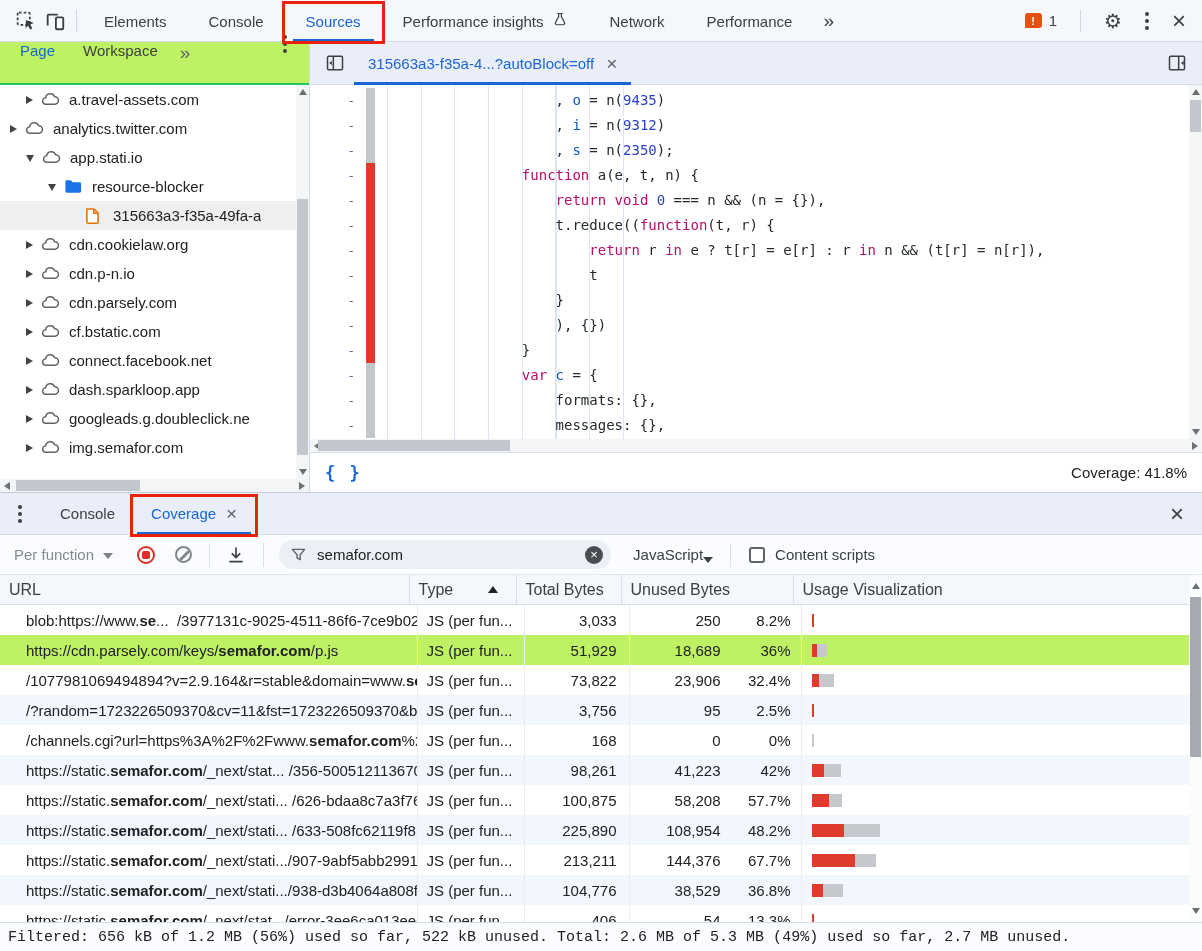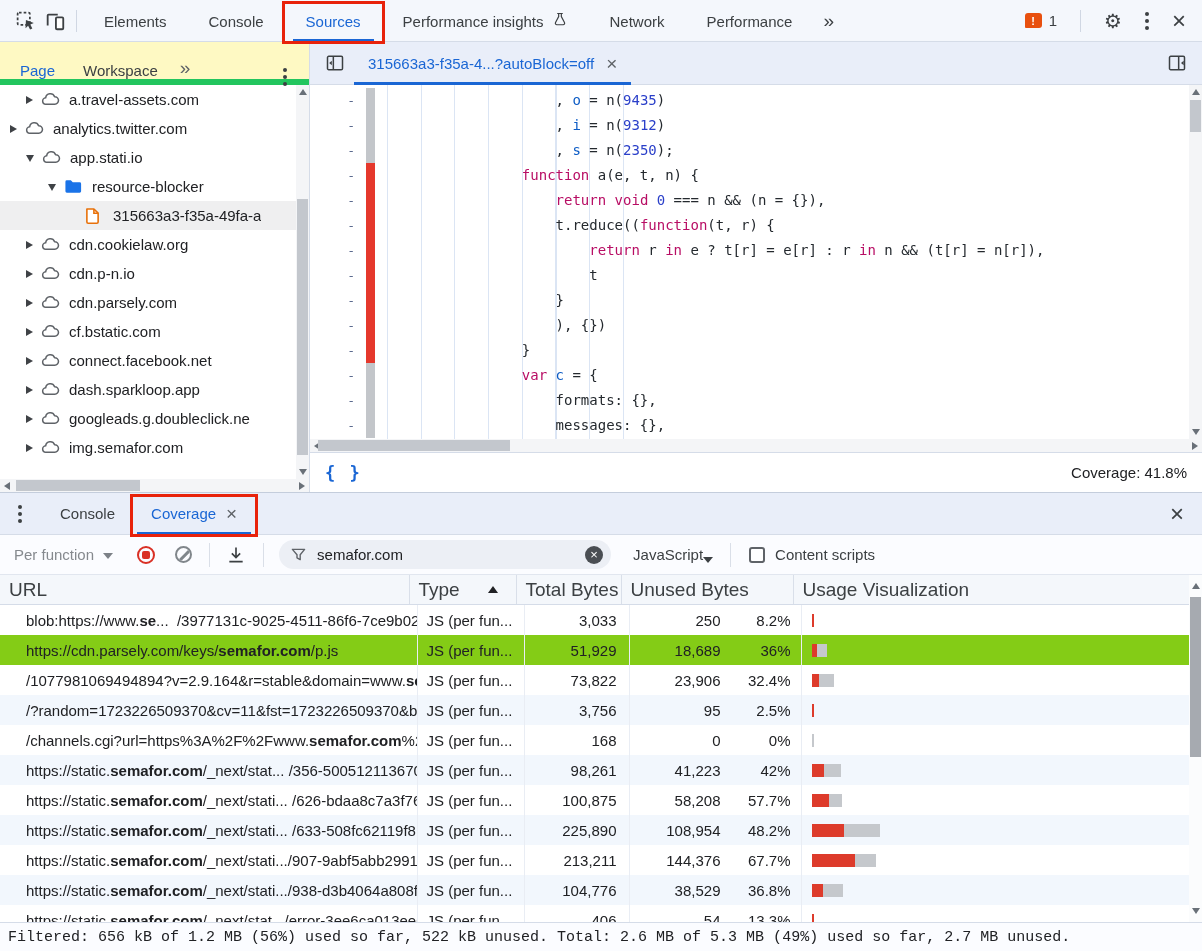--- a/index.html
+++ b/index.html
@@ -31,22 +31,22 @@
   .kebab-v::before,.kebab-v::after { content:''; position:absolute; left:0; width:4px; height:4px;
               border-radius:50%; background:#3c4043; }
   .kebab-v::before { top:-7px; } .kebab-v::after { top:7px; }
   .close-x { font-size:24px; color:#3c4043; line-height:1; }
 
   
   .upper { height:450px; flex:none; display:flex; min-height:0; }
 
   
   .sidebar { width:310px; flex:none; border-right:1px solid #d5dce8; display:flex; flex-direction:column; background:#fff; }
-  .sidebar-header { height:43px; flex:none; background:#fef9c3; border-bottom:6px solid #22c55e;
-              display:flex; align-items:flex-end; font-size:15px; }
+  .sidebar-header { height:43px; flex:none; background:#bef264; border-bottom:2px solid #22c55e;
+              display:flex; align-items:flex-start; font-size:15px; }
   .nav-tab { padding:0 4px; }
   .tree { flex:1; position:relative; overflow:hidden; }
   .tree-row { height:29px; display:flex; align-items:center; font-size:15px; color:#202124; white-space:nowrap; }
   .tree-row.selected { background:#efeff0; }
   .caret-r { width:0; height:0; border-left:7px solid #3f4246; border-top:4.5px solid transparent;
              border-bottom:4.5px solid transparent; margin-right:8px; flex:none; }
   .caret-d { width:0; height:0; border-top:7px solid #3f4246; border-left:4.5px solid transparent;
              border-right:4.5px solid transparent; margin-right:8px; flex:none; margin-top:2px; }
   .caret-sp { width:15px; flex:none; }
   .tree-ico { width:19px; height:19px; margin-right:9px; flex:none; display:flex; align-items:center; }
@@ -115,26 +115,26 @@
          color:#202124; margin-left:9px; font-family:inherit; }
   .clear-btn { width:18px; height:18px; border-radius:50%; background:#4a4e53; color:#fff; font-size:13px;
          line-height:17px; text-align:center; flex:none; }
   .type-sel { display:flex; align-items:flex-end; gap:0; color:#3c4043; margin-left:22px; }
   .cb { width:16px; height:16px; border:2px solid #5f6368; border-radius:3px; background:#fff; margin-left:18px; flex:none; }
   .cb-label { margin-left:10px; color:#3c4043; }
 
   
   .cov-table { flex:1; position:relative; display:flex; flex-direction:column; min-height:0; }
   .thead { height:30px; flex:none; display:flex; align-items:flex-end; background:#f4f7fb;
-           border-bottom:1px solid #d5dce8; font-size:19px; color:#3c4043; }
+           border-bottom:1px solid #d5dce8; font-size:16px; color:#3c4043; }
   .th { height:100%; display:flex; align-items:center; border-right:1px solid #d9dfe9; padding-left:9px; }
   .tbody { flex:1; overflow:hidden; position:relative; }
   .trow { height:30px; display:flex; align-items:stretch; font-size:15px; color:#202124; }
   .trow.stripe { background:#f2f7fd; }
-  .trow.selected { background:#84cc16; }
+  .trow.selected { background:#bef264; }
   .td { display:flex; align-items:center; border-right:1px solid #e9edf4; overflow:hidden; }
   .c-url { flex:1; min-width:0; } .td.c-url { padding-left:26px; white-space:pre; }
   .c-type { width:107px; flex:none; } .td.c-type { padding-left:9px; white-space:nowrap; }
   .c-total { width:105px; flex:none; } .td.c-total { justify-content:flex-end; padding-right:12px; }
   .c-unused { width:172px; flex:none; }
   .td.c-unused .ub { flex:1; text-align:right; }
   .td.c-unused .up { width:80px; text-align:right; padding-right:10px; flex:none; }
   .c-usage { border-right:none !important; } .td.c-usage { flex:1; padding-left:10px; }
   .th.c-usage { flex:1; border-right:none; }
   .sort-up { width:0; height:0; border-left:5px solid transparent; border-right:5px solid transparent;

